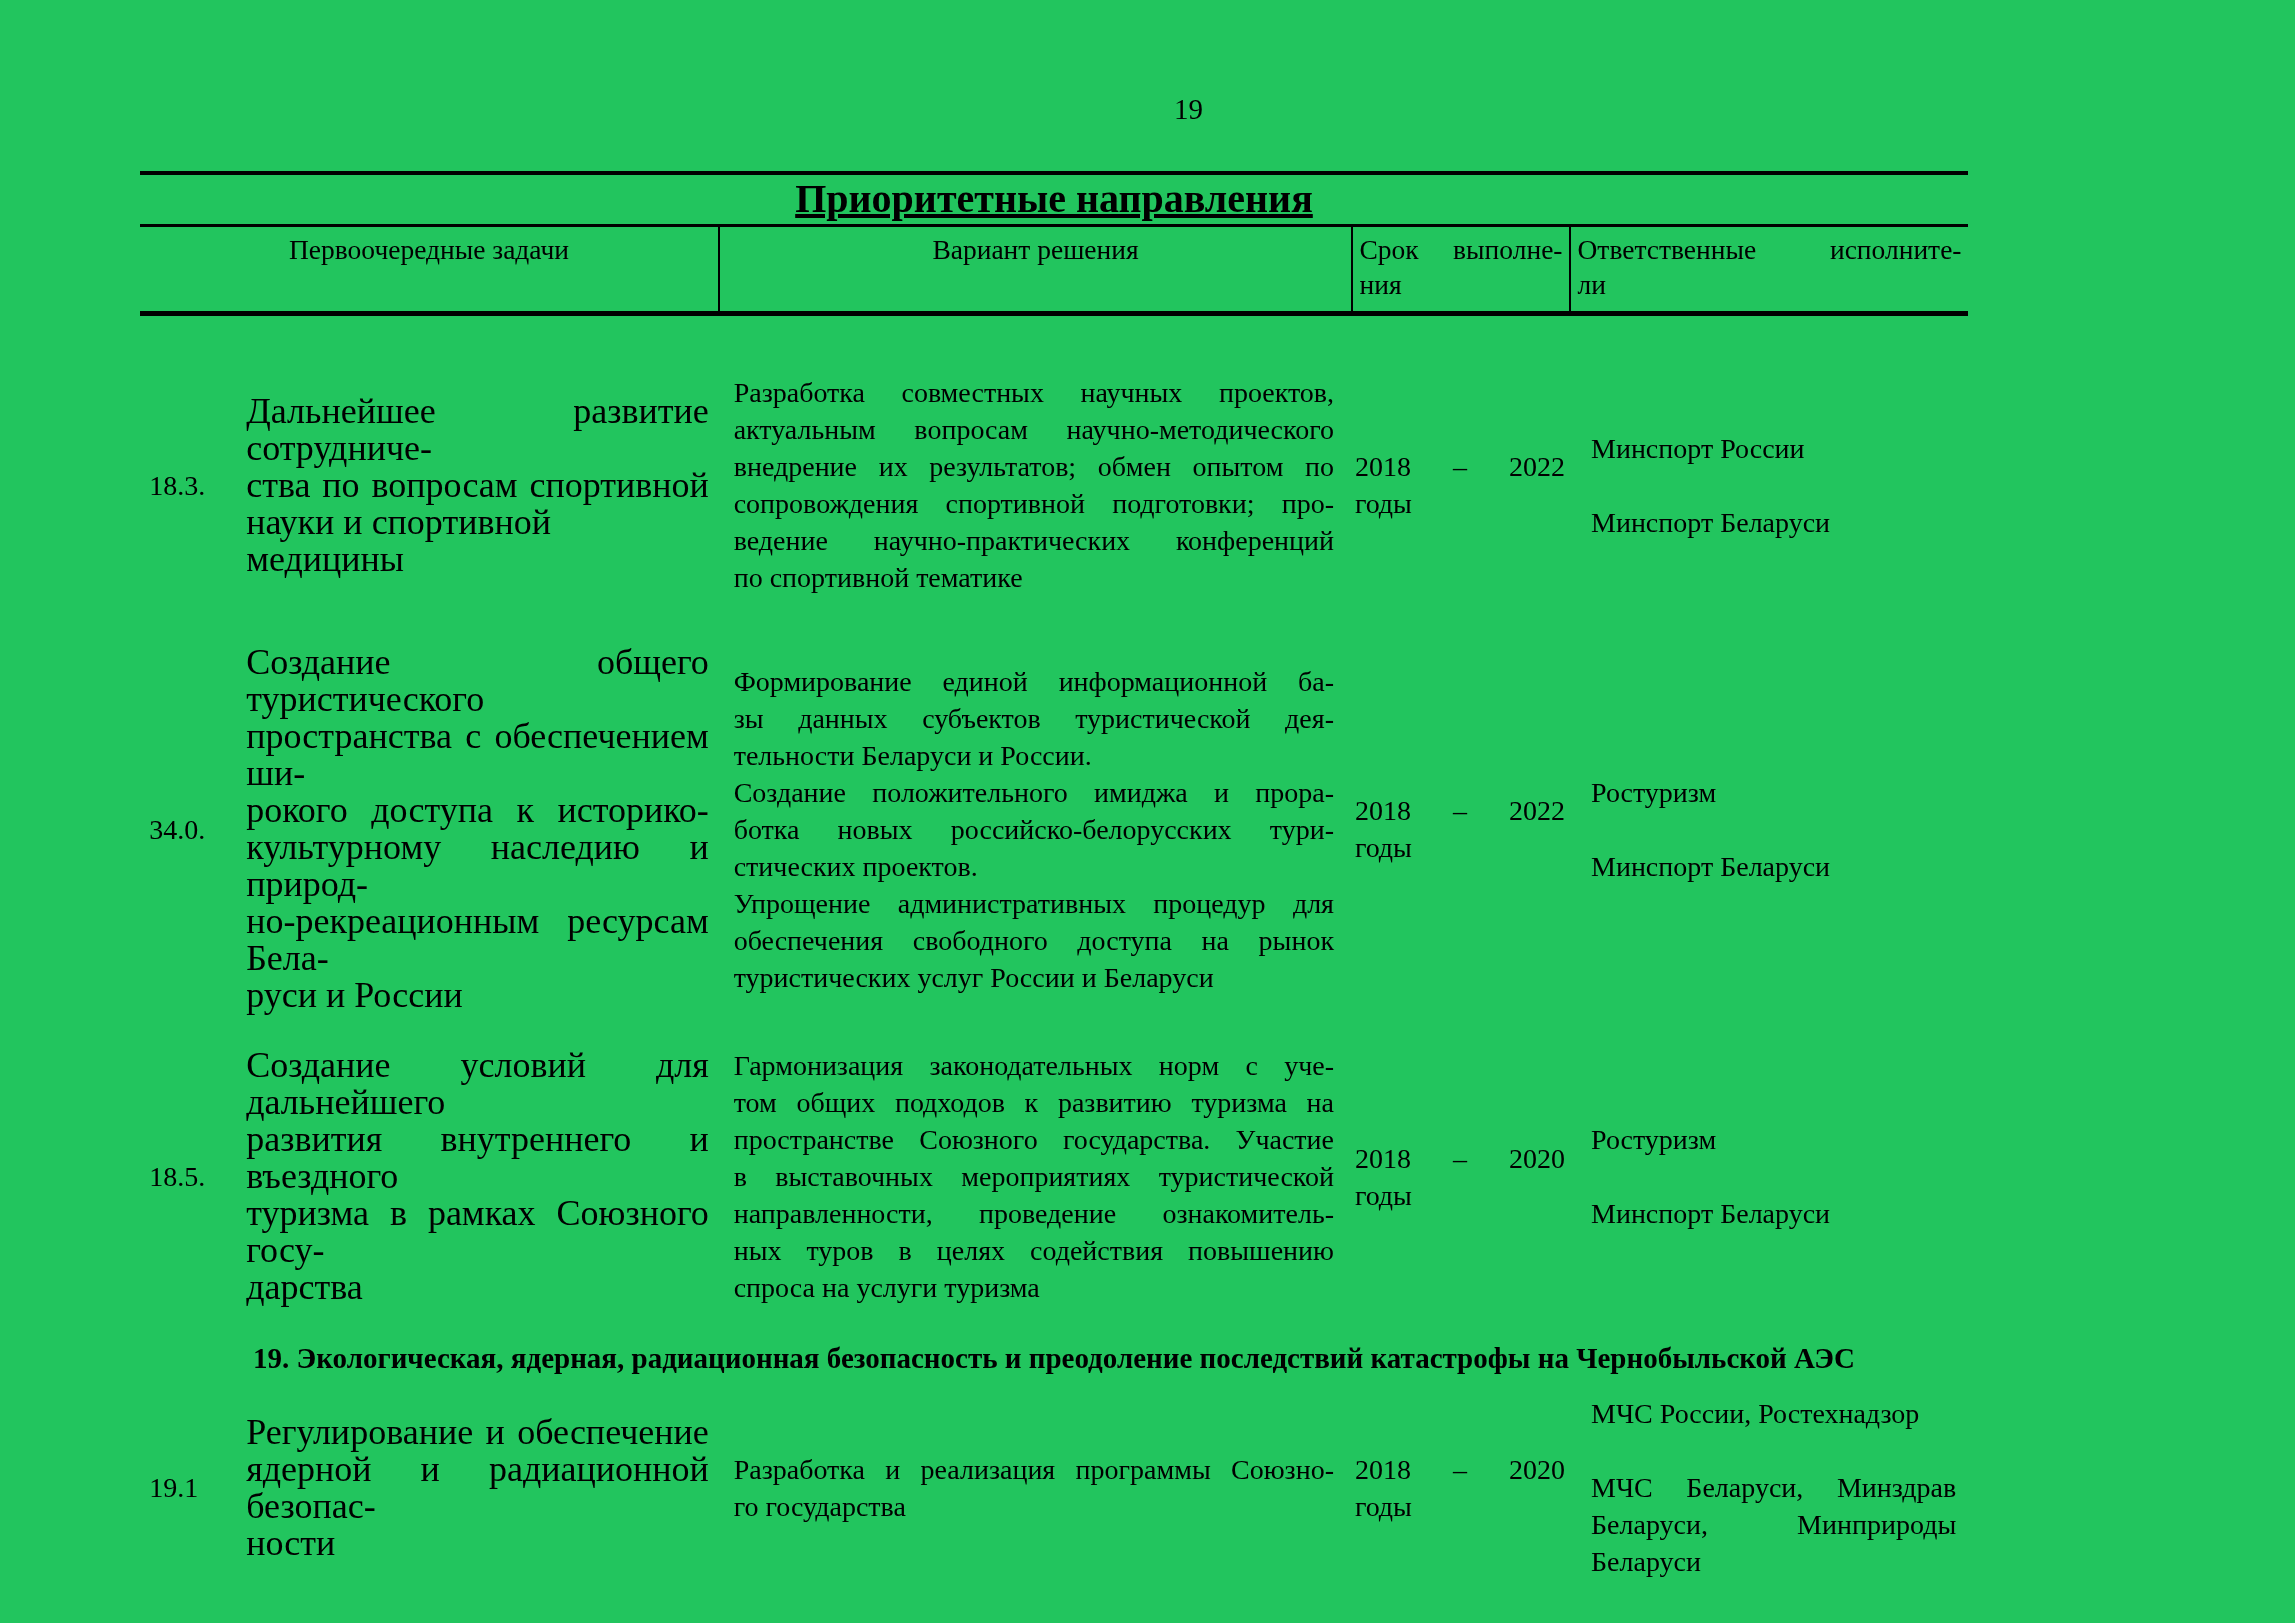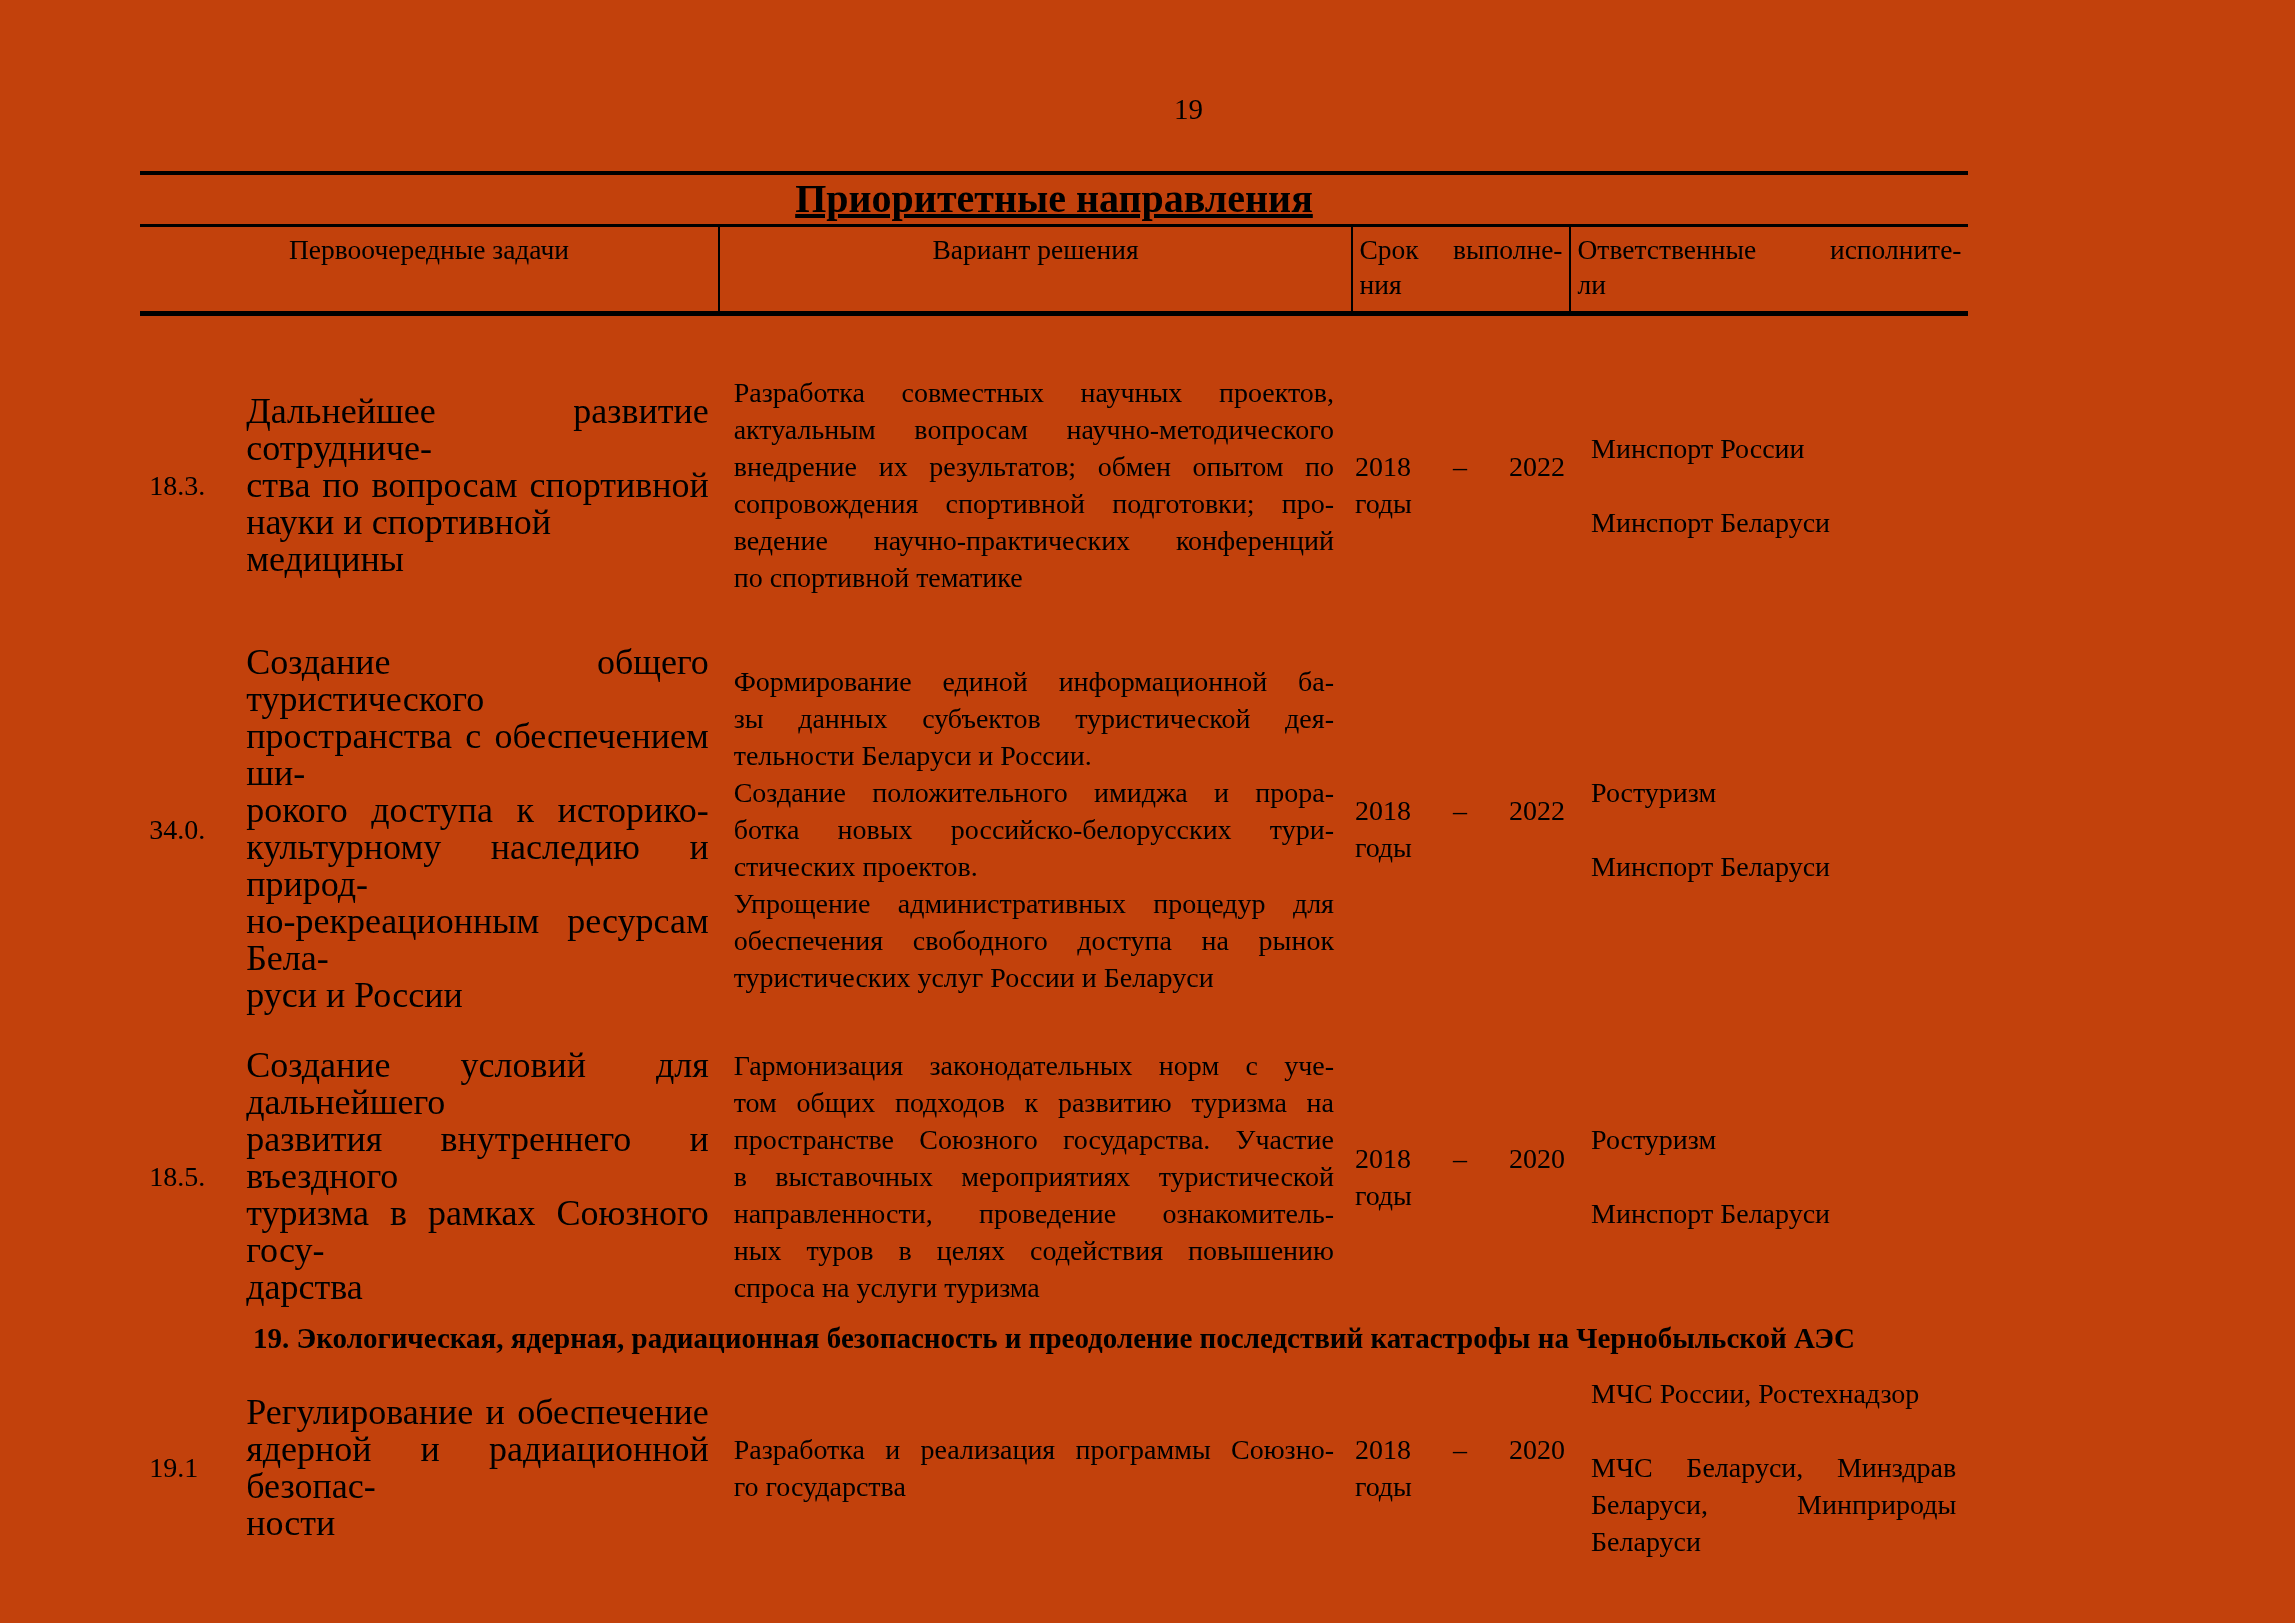--- a/index.html
+++ b/index.html
@@ -1,20 +1,20 @@
 <!DOCTYPE html>
 <html style="font-size:10.5px"><head>
 <meta charset="utf-8">
 <style>
   html, body { margin: 0; padding: 0; background: #e8e8e8; }
   #page {
     position: relative;
     width: 2295px;
     height: 1623px;
-    background: #c2410c;
+    background: #22c55e;
     color: #000000;
     font-family: "Liberation Serif", "DejaVu Serif", serif;
     overflow: hidden;
   }
   #page-number {
     position: absolute;
     top: 93px;
     left: 0;
     width: 100%;
     text-align: center;
@@ -97,21 +97,21 @@
     font-size: 28px;
     line-height: 37px;
     align-self: center;
   }
   .grp + .grp { margin-top: 37px; }
 
   .tl { text-align: left; }
   .jl { text-align: justify; text-align-last: justify; }
 
   .section-heading {
-    margin-top: 14px;
+    margin-top: 34px;
     margin-bottom: 18.3px;
     font-weight: bold;
     font-size: 29px;
     line-height: 37px;
     text-align: center;
   }
 </style>
 </head>
 <body>
 

